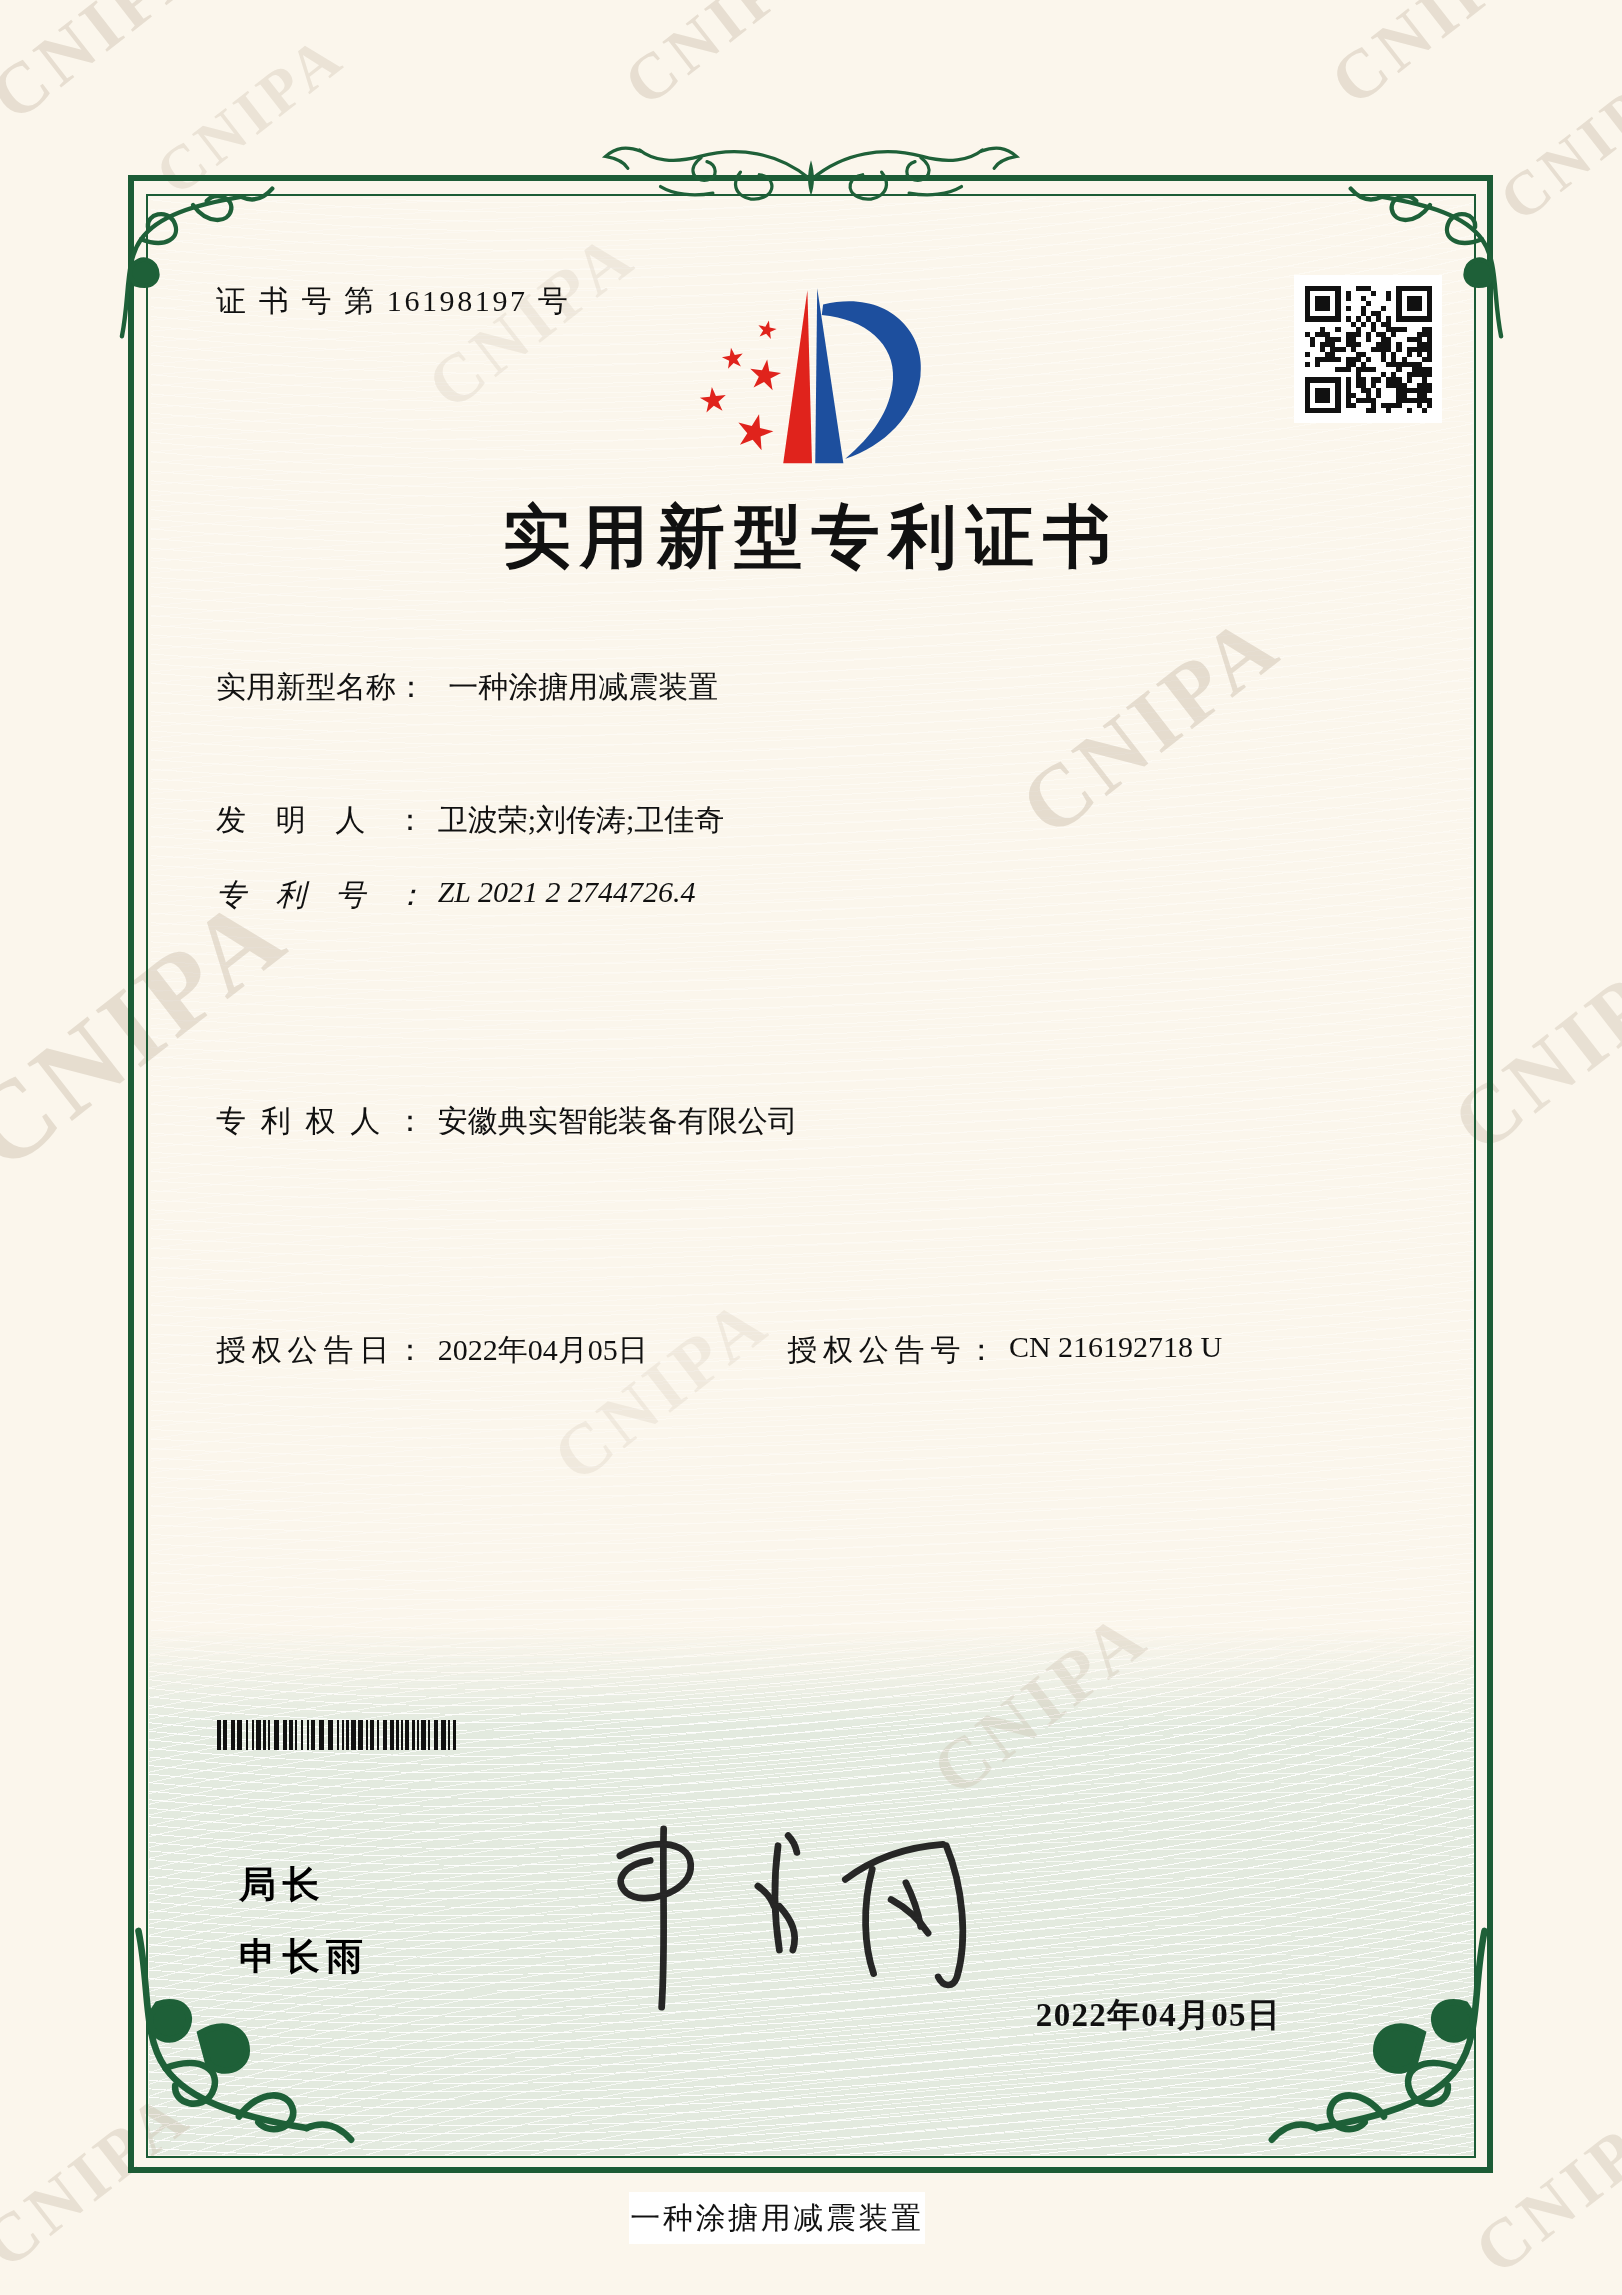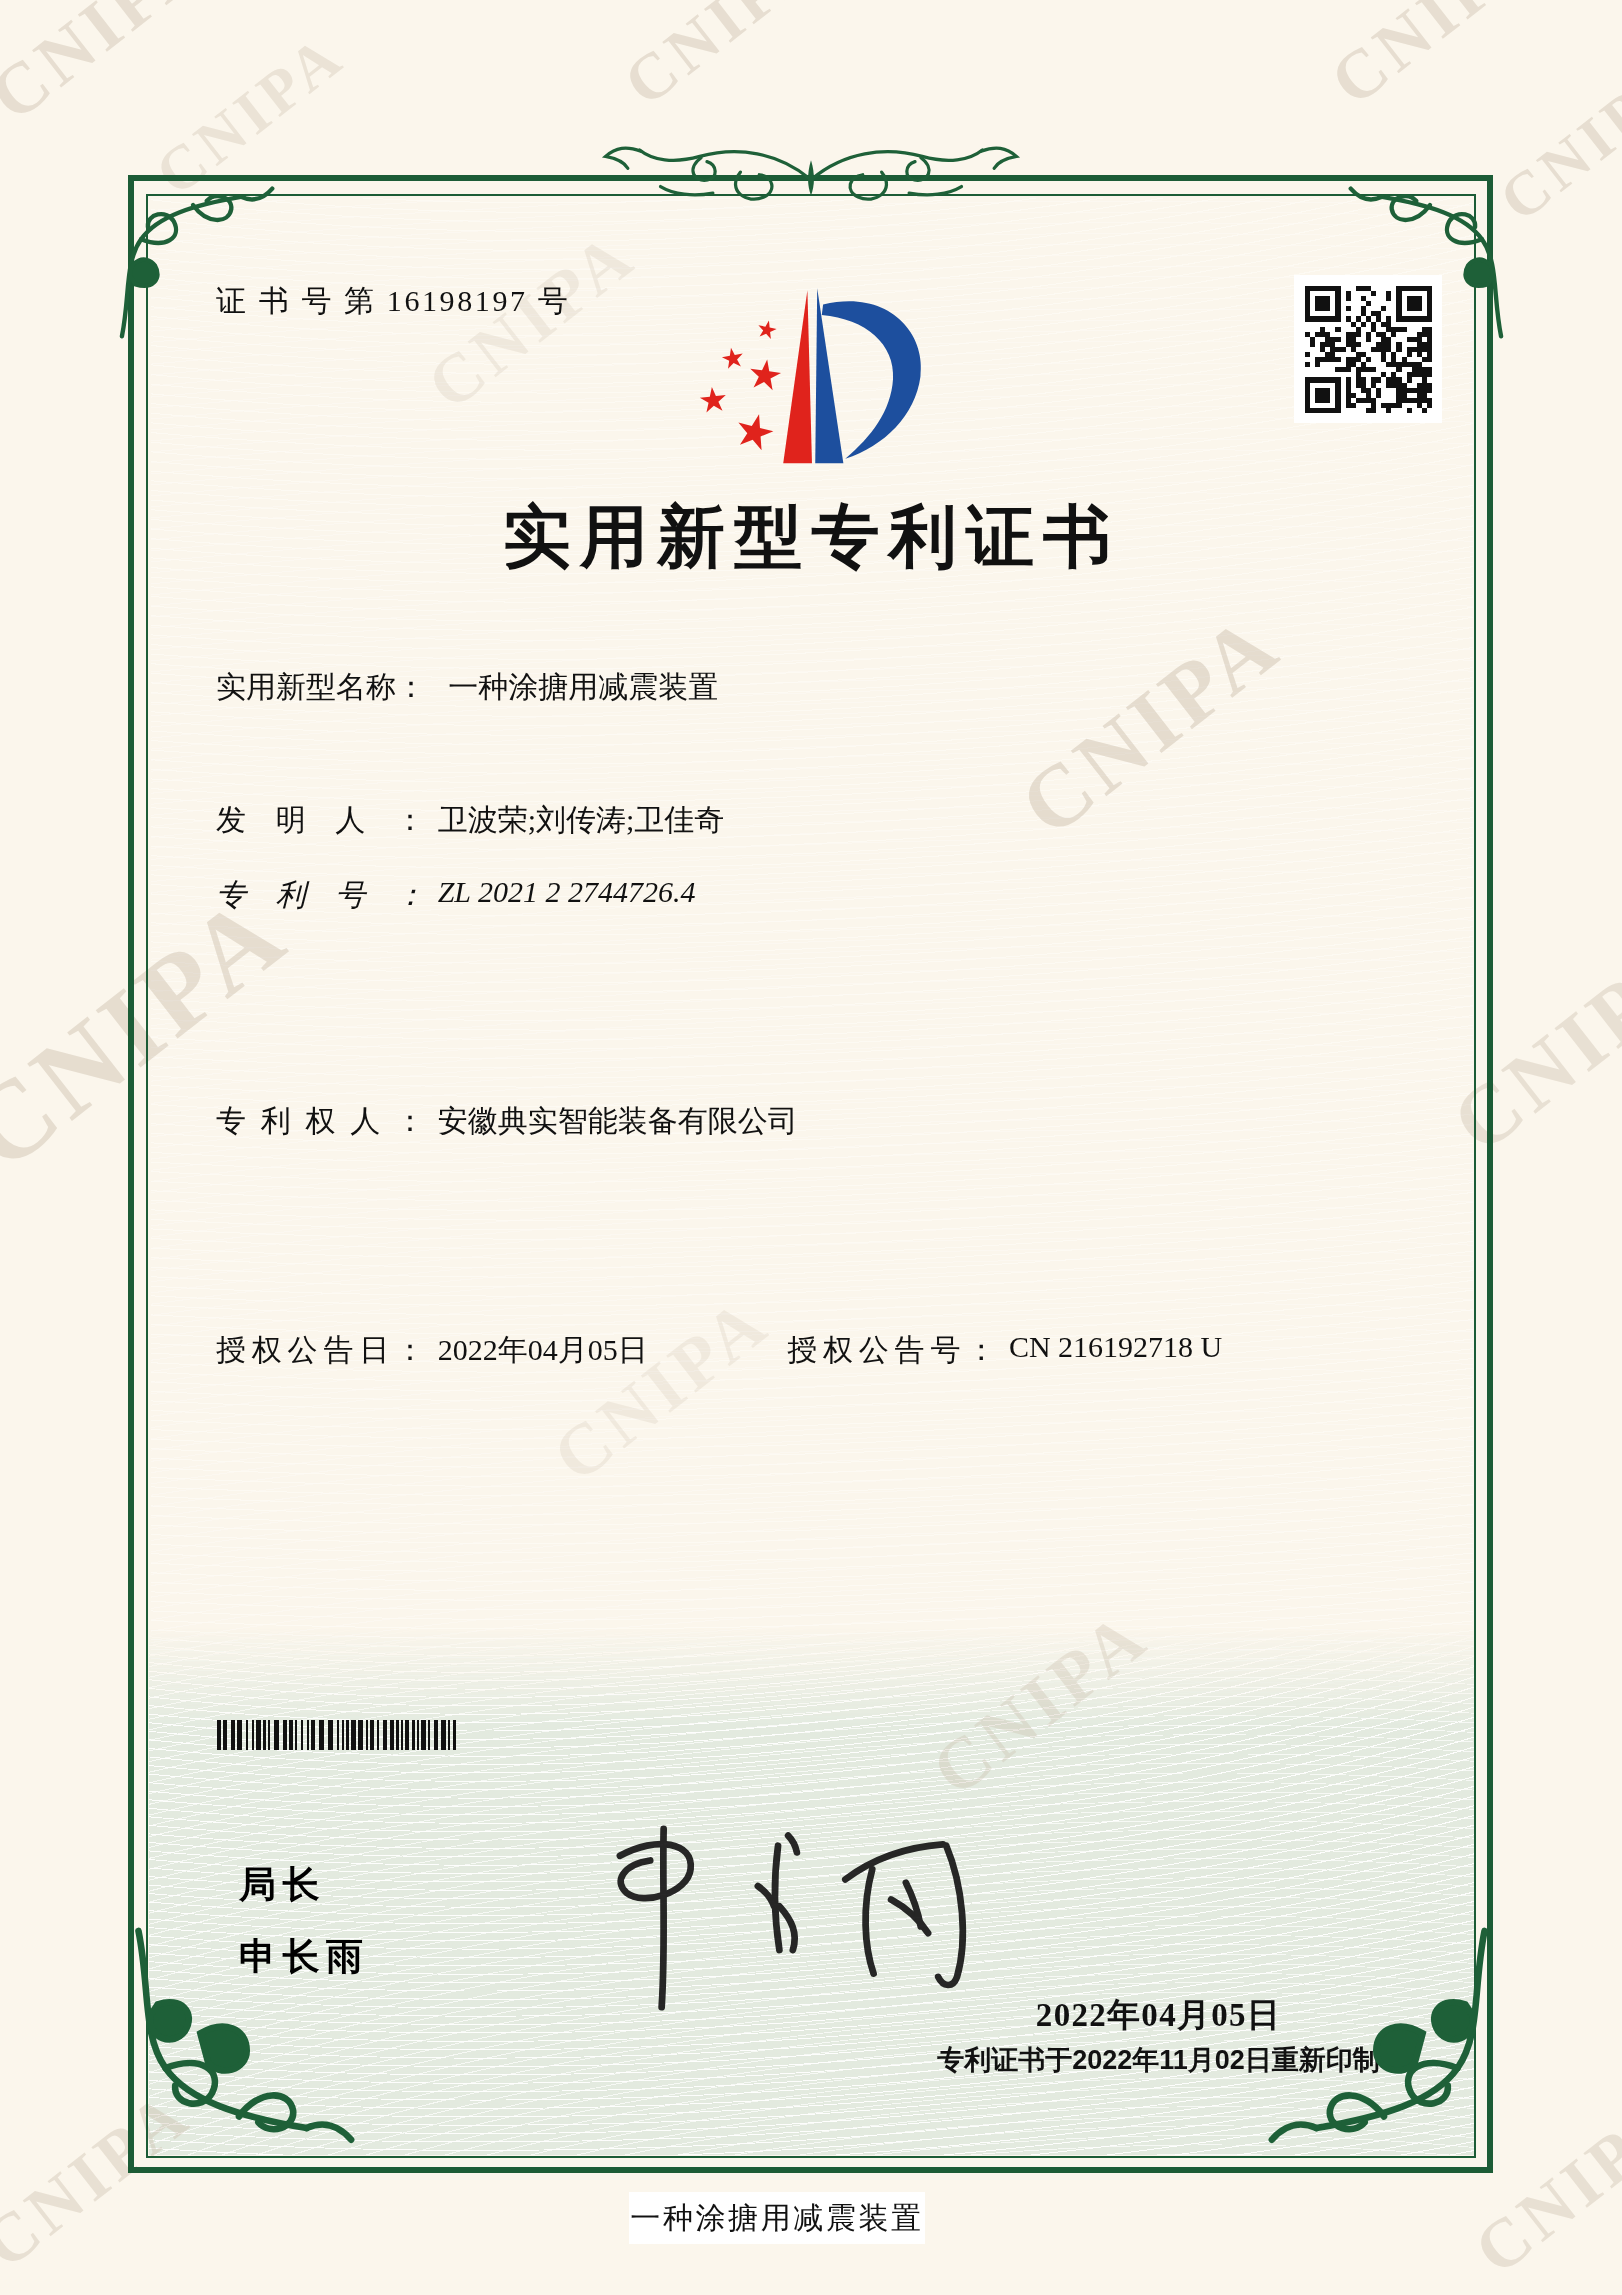--- a/index.html
+++ b/index.html
@@ -526,17 +526,16 @@
       <path d="M332 150 C 350 170, 360 190, 352 215"></path>
       <path d="M430 110 C 470 80, 520 62, 575 58"></path>
       <path d="M470 95 C 455 150, 458 210, 472 250"></path>
       <path d="M580 60 C 605 120, 612 200, 596 255 C 590 272, 575 270, 568 255"></path>
       <path d="M498 140 C 520 152, 540 170, 553 190"></path>
       <path d="M520 115 C 530 135, 538 158, 542 180"></path>
     </g>
   </svg>
 
   <div class="issue-date">2022年04月05日</div>
-  <div class="reprint">专利证书于2022年11月02日重新印制</div>
   <div class="cont-note">一种涂搪用减震装置</div>
 
 </div>
 
 
 </body></html>

